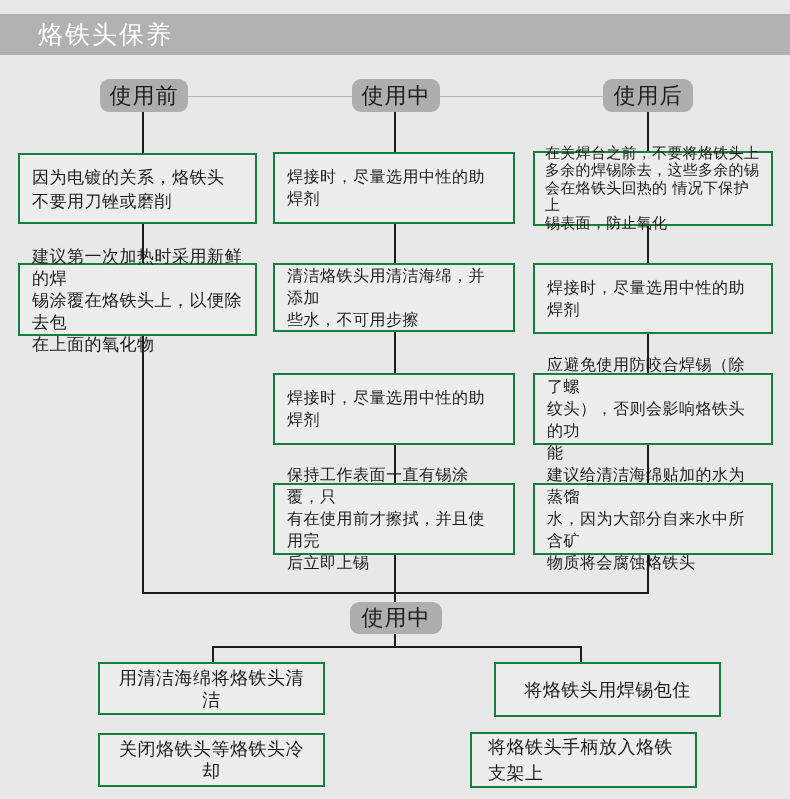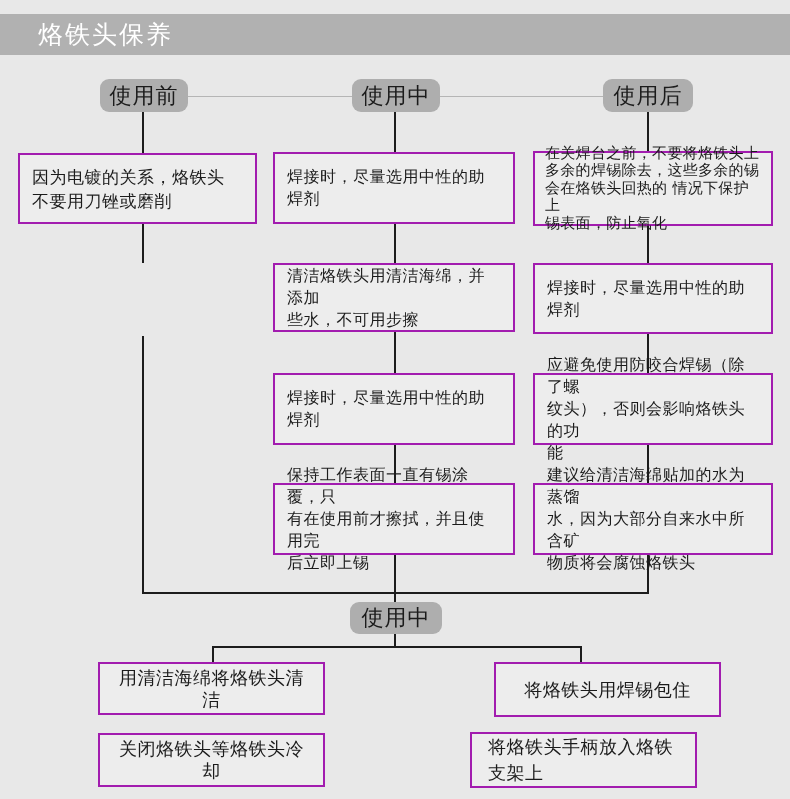--- a/index.html
+++ b/index.html
@@ -11,21 +11,21 @@
   .titlebar .t{color:#ffffff;font-size:25px;letter-spacing:2px;font-weight:500;}
 
   .badge{position:absolute;background:#aeaeae;border-radius:9px;color:#1b1b1b;
          font-size:22px;letter-spacing:1px;display:flex;align-items:center;
          justify-content:center;box-sizing:border-box;}
   .badge.b-before{left:100px;top:79px;width:88px;height:33px;}
   .badge.b-during{left:352px;top:79px;width:88px;height:33px;}
   .badge.b-after {left:603px;top:79px;width:90px;height:33px;}
   .badge.b-bottom{left:350px;top:602px;width:92px;height:32px;}
 
-  .box{position:absolute;background:#ededed;border:2px solid #a21caf;color:#1b1b1b;
+  .box{position:absolute;background:#ededed;border:2px solid #15803d;color:#1b1b1b;
        font-size:16px;letter-spacing:0.5px;line-height:22px;display:flex;align-items:center;
        padding:0 12px;white-space:pre-line;box-sizing:border-box;}
   .box.center{justify-content:center;text-align:center;}
 
   
   .c1{left:18px;width:239px;font-size:17px;}
   .c1.r1{top:153px;height:71px;line-height:24px;}
   .c1.r2{top:263px;height:73px;}
   
   .c2{left:273px;width:242px;}
@@ -65,20 +65,23 @@
   <div class="phline"></div>
 
   <div class="badge b-before">使用前</div>
   <div class="badge b-during">使用中</div>
   <div class="badge b-after">使用后</div>
 
   <div class="vline" style="left:142px;top:112px;height:41px;"></div>
   <div class="box c1 r1">因为电镀的关系，烙铁头
 不要用刀锉或磨削</div>
   <div class="vline" style="left:142px;top:224px;height:39px;"></div>
+  <div class="box c1 r2">建议第一次加热时采用新鲜的焊
+锡涂覆在烙铁头上，以便除去包
+在上面的氧化物</div>
   <div class="vline" style="left:142px;top:336px;height:256px;"></div>
 
   <div class="vline" style="left:394px;top:112px;height:40px;"></div>
   <div class="box c2 r1">焊接时，尽量选用中性的助焊剂</div>
   <div class="vline" style="left:394px;top:224px;height:39px;"></div>
   <div class="box c2 r2">清洁烙铁头用清洁海绵，并添加
 些水，不可用步擦</div>
   <div class="vline" style="left:394px;top:332px;height:41px;"></div>
   <div class="box c2 r3">焊接时，尽量选用中性的助焊剂</div>
   <div class="vline" style="left:394px;top:445px;height:38px;"></div>

